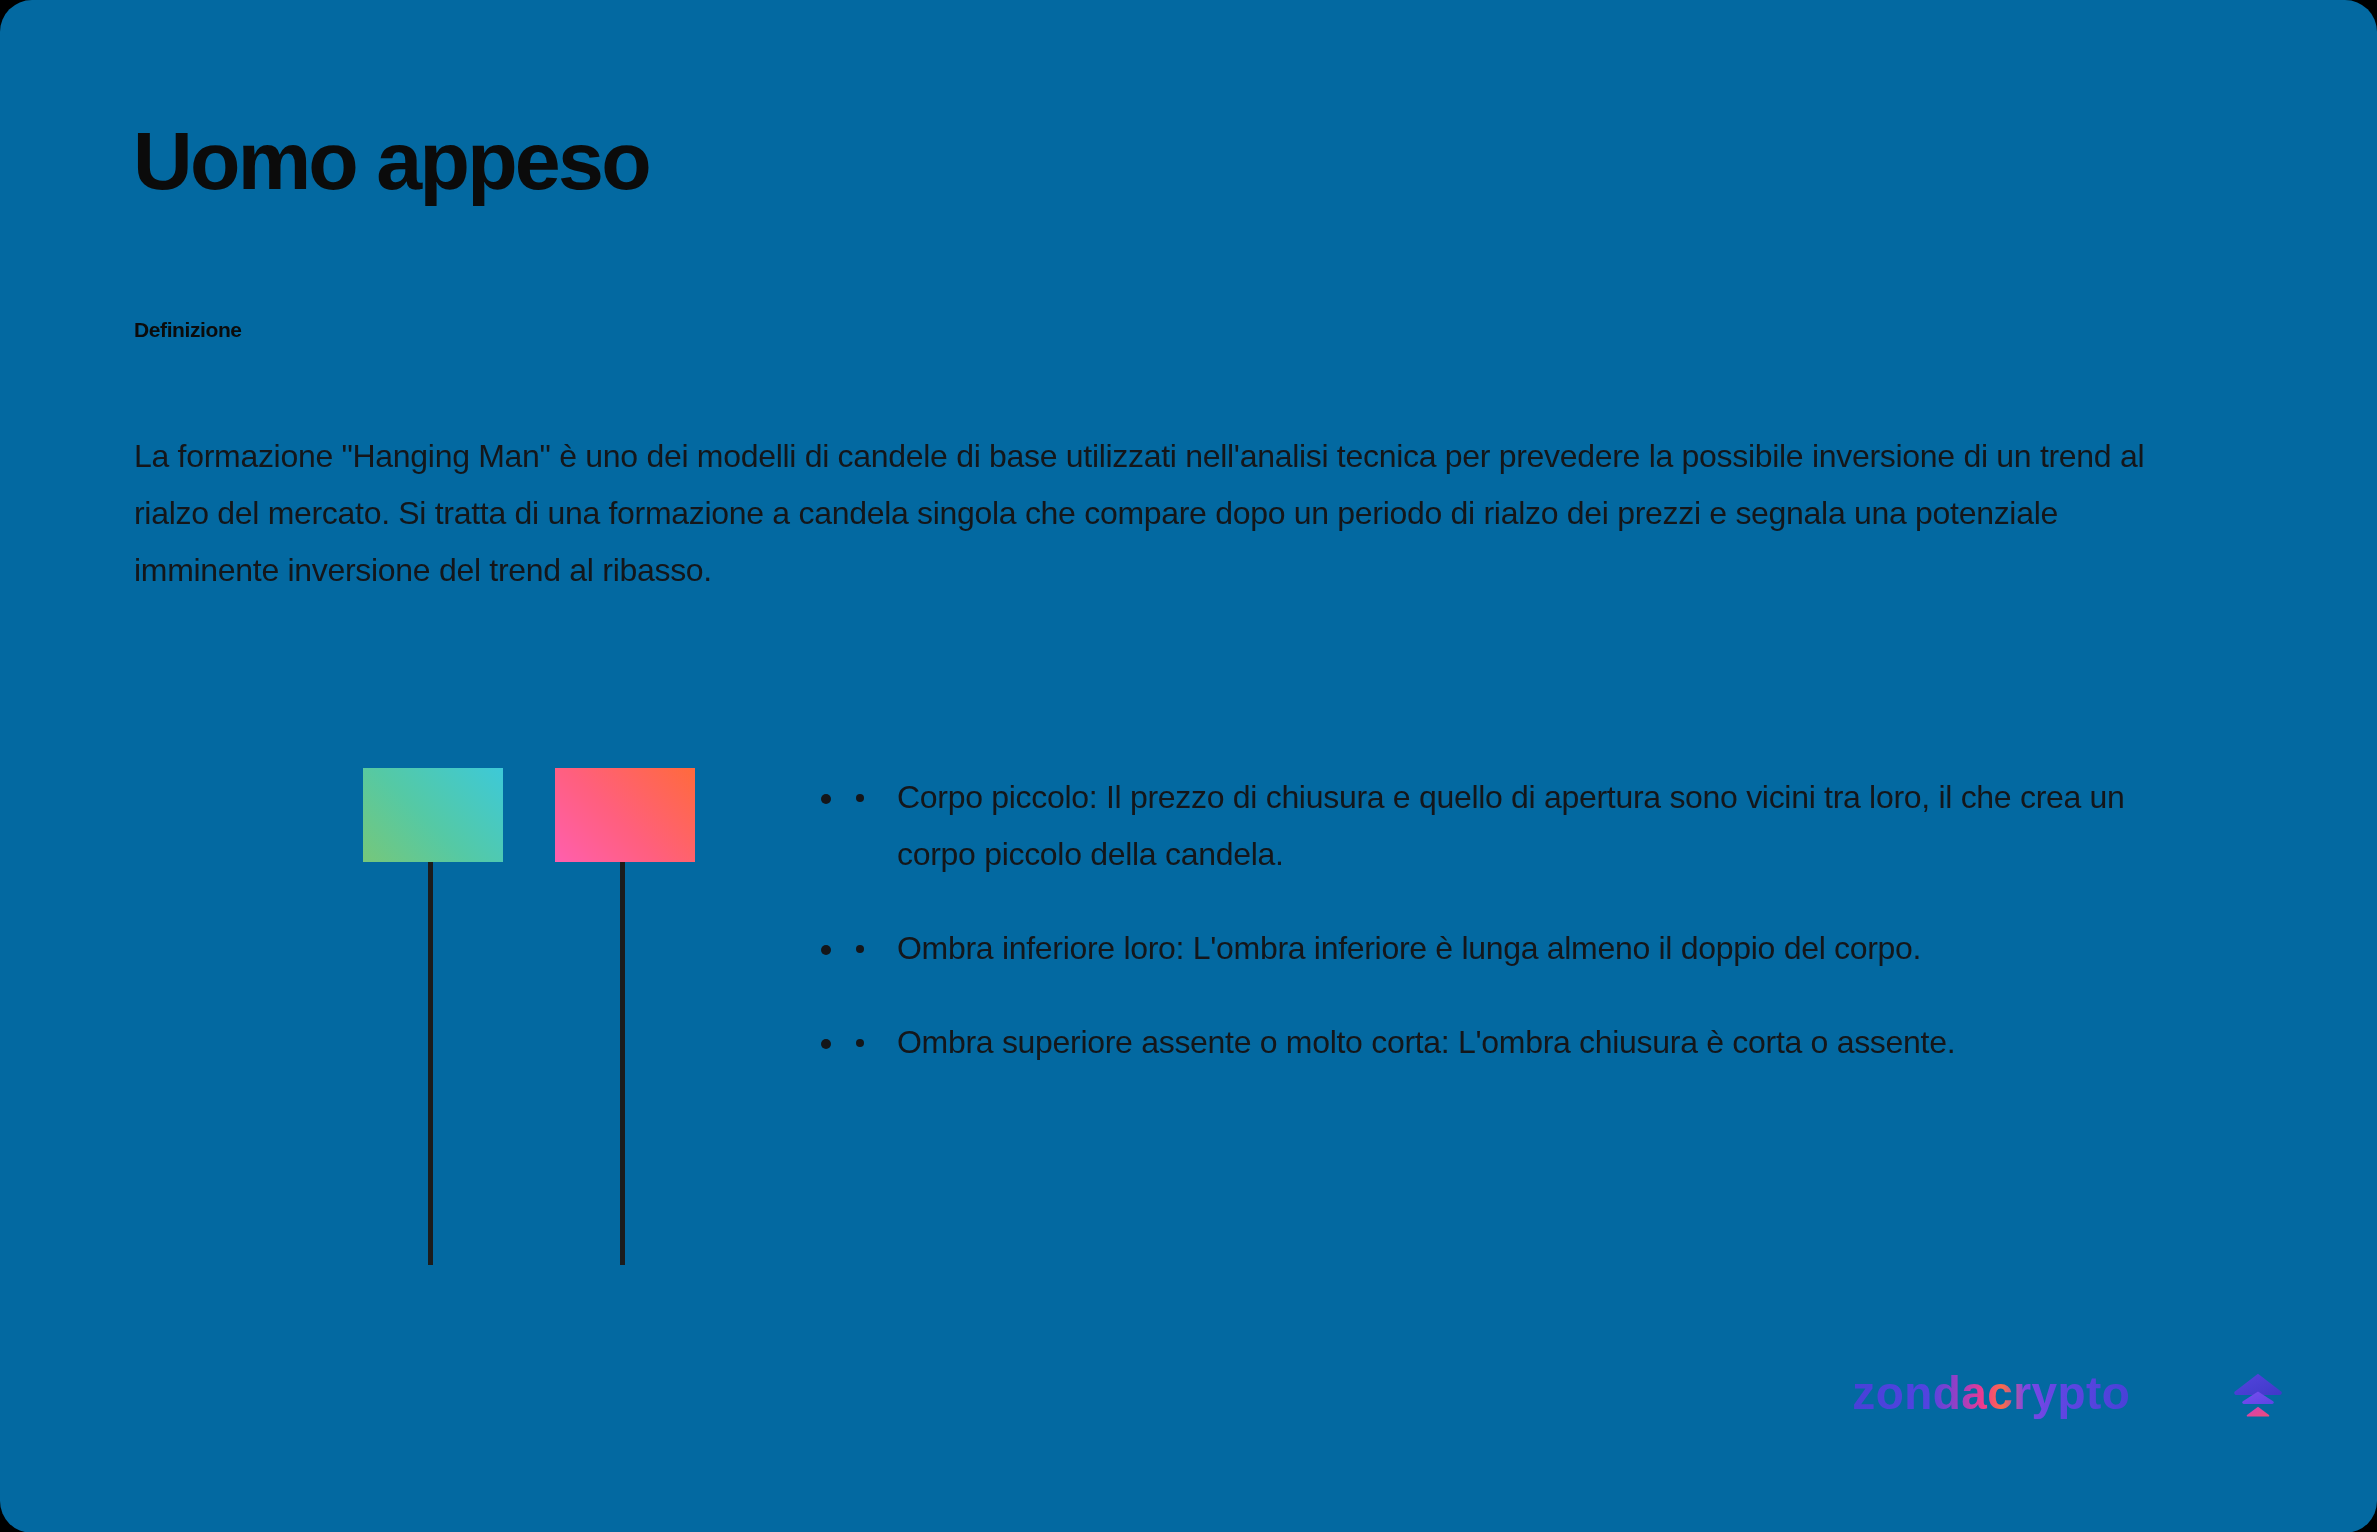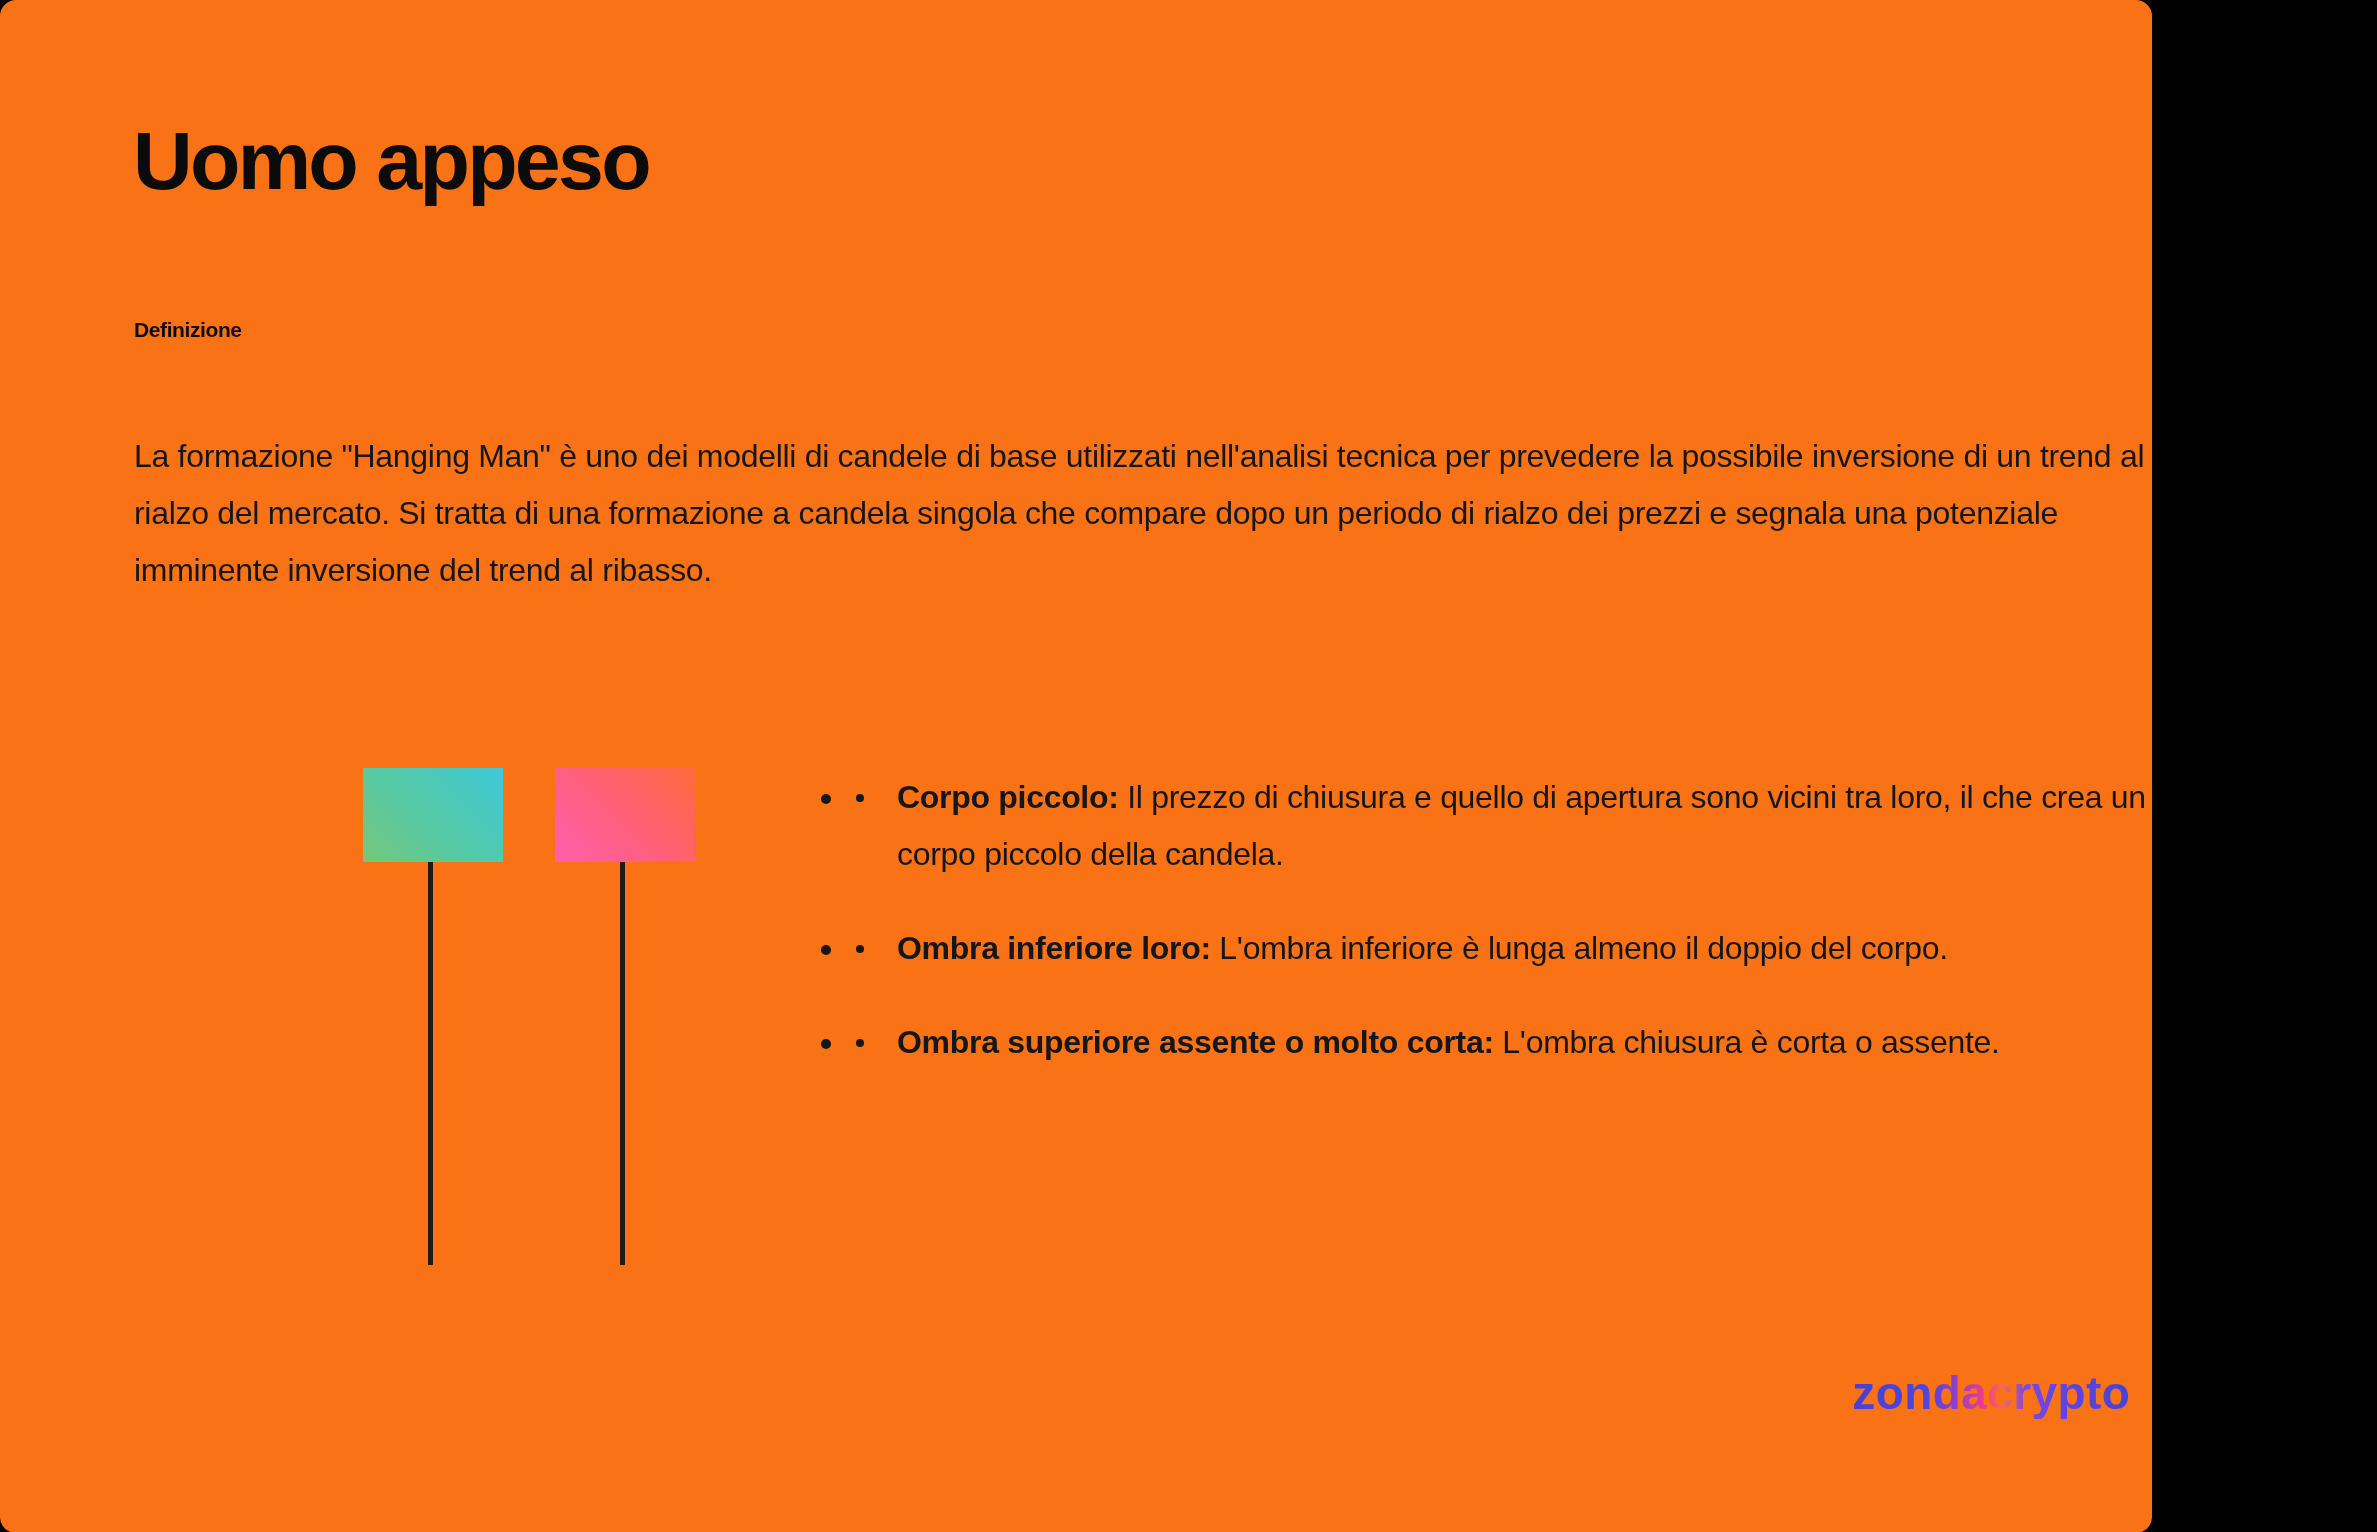--- a/index.html
+++ b/index.html
@@ -8,24 +8,24 @@
     width: 2377px;
     height: 1533px;
     background: #000000;
     font-family: "Liberation Sans", sans-serif;
     overflow: hidden;
   }
 
   .card {
     position: absolute;
     left: 0; top: 0;
-    width: 2152px;
+    width: 2377px;
     height: 1533px;
-    background: #f97316;
-    border-radius: 16px;
+    background: #0369a1;
+    border-radius: 32px;
     overflow: hidden;
   }
 
   
   .title {
     position: absolute;
     left: 133px;
     top: 121px;
     font-size: 81px;
     font-weight: 700;
@@ -112,21 +112,21 @@
   .bullet:last-child { margin-bottom: 0; }
   .bullet .dot {
     position: absolute;
     left: 8.8px;
     top: 25px;
     width: 8px;
     height: 8px;
     border-radius: 50%;
     background: #14161A;
   }
-  .bullet b { font-weight: 700; }
+  .bullet b { font-weight: 400; }
 
   
   .logo {
     position: absolute;
     left: 1852px;
     top: 1369px;
     height: 53px;
     display: flex;
     align-items: center;
     gap: 27px;

